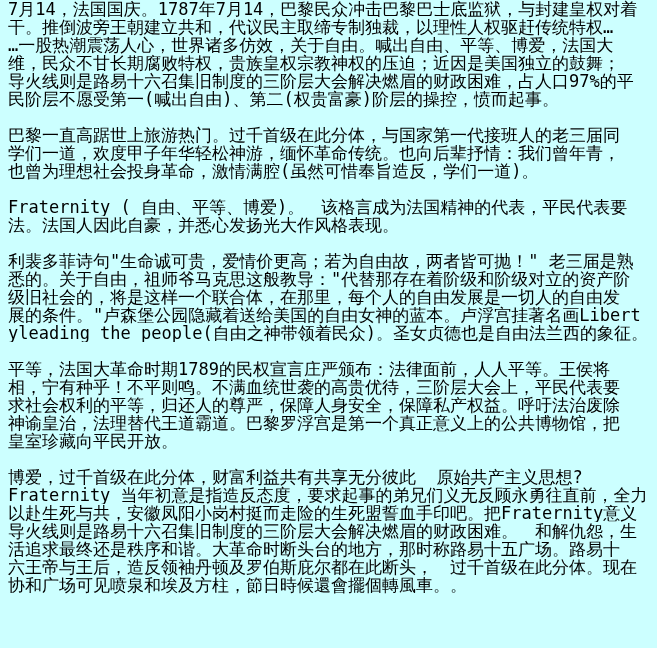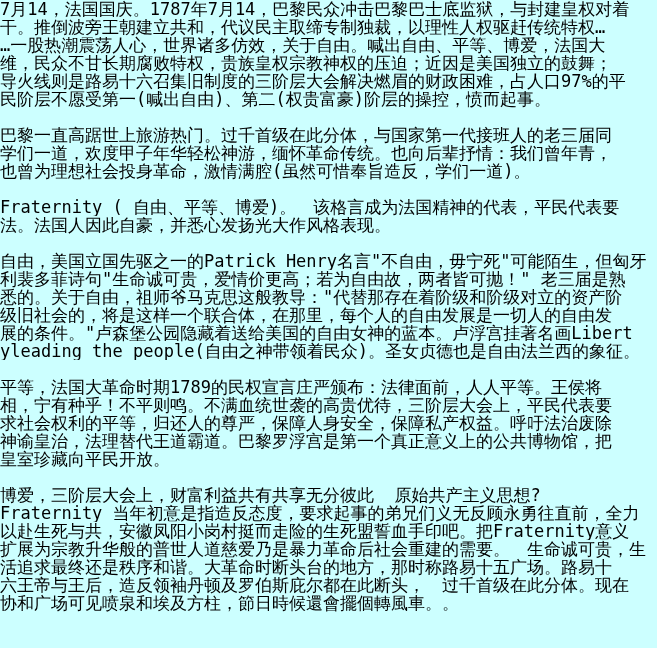--- a/index.html
+++ b/index.html
@@ -16,21 +16,21 @@
   .doc {
     width: 657px;
     height: 648px;
     padding: 0;
     box-sizing: border-box;
     font-size: 17px;
     line-height: 18px;
     color: #000000;
   }
   .para {
-    margin: 0 0 18px 0;
+    margin: 0 0 18px 8px;
   }
   .para:last-child {
     margin-bottom: 0;
   }
   .line {
     height: 18px;
     white-space: pre;
     overflow: hidden;
   }
 </style>
@@ -53,39 +53,38 @@
     <div class="line">学们一道，欢度甲子年华轻松神游，缅怀革命传统。也向后辈抒情：我们曾年青，</div>
     <div class="line">也曾为理想社会投身革命，激情满腔(虽然可惜奉旨造反，学们一道)。</div>
   </div>
 
   <div class="para">
     <div class="line">Fraternity ( 自由、平等、博爱)。　该格言成为法国精神的代表，平民代表要</div>
     <div class="line">法。法国人因此自豪，并悉心发扬光大作风格表现。</div>
   </div>
 
   <div class="para">
-    <div class="line">自由，美国立国先驱之一的Patrick Henry名言"不自由，毋宁死"可能陌生，但匈牙</div>
     <div class="line">利裴多菲诗句"生命诚可贵，爱情价更高；若为自由故，两者皆可抛！" 老三届是熟</div>
     <div class="line">悉的。关于自由，祖师爷马克思这般教导："代替那存在着阶级和阶级对立的资产阶</div>
     <div class="line">级旧社会的，将是这样一个联合体，在那里，每个人的自由发展是一切人的自由发</div>
     <div class="line">展的条件。"卢森堡公园隐藏着送给美国的自由女神的蓝本。卢浮宫挂著名画Libert</div>
     <div class="line">yleading the people(自由之神带领着民众)。圣女贞德也是自由法兰西的象征。</div>
   </div>
 
   <div class="para">
     <div class="line">平等，法国大革命时期1789的民权宣言庄严颁布：法律面前，人人平等。王侯将</div>
     <div class="line">相，宁有种乎！不平则鸣。不满血统世袭的高贵优待，三阶层大会上，平民代表要</div>
     <div class="line">求社会权利的平等，归还人的尊严，保障人身安全，保障私产权益。呼吁法治废除</div>
     <div class="line">神谕皇治，法理替代王道霸道。巴黎罗浮宫是第一个真正意义上的公共博物馆，把</div>
     <div class="line">皇室珍藏向平民开放。</div>
   </div>
 
   <div class="para">
-    <div class="line">博爱，三阶层大会上，财富利益共有共享无分彼此__原始共产主义思想?</div>
+    <div class="line">博爱，过千首级在此分体，财富利益共有共享无分彼此__原始共产主义思想?</div>
     <div class="line">Fraternity 当年初意是指造反态度，要求起事的弟兄们义无反顾永勇往直前，全力</div>
     <div class="line">以赴生死与共，安徽凤阳小岗村挺而走险的生死盟誓血手印吧。把Fraternity意义</div>
-    <div class="line">扩展为宗教升华般的普世人道慈爱乃是暴力革命后社会重建的需要。　生命诚可贵，生</div>
+    <div class="line">导火线则是路易十六召集旧制度的三阶层大会解决燃眉的财政困难。　和解仇怨，生</div>
     <div class="line">活追求最终还是秩序和谐。大革命时断头台的地方，那时称路易十五广场。路易十</div>
     <div class="line">六王帝与王后，造反领袖丹顿及罗伯斯庇尔都在此断头，　过千首级在此分体。现在</div>
     <div class="line">协和广场可见喷泉和埃及方柱，節日時候還會擺個轉風車。。</div>
   </div>
 
 </div>
 
 </body></html>

